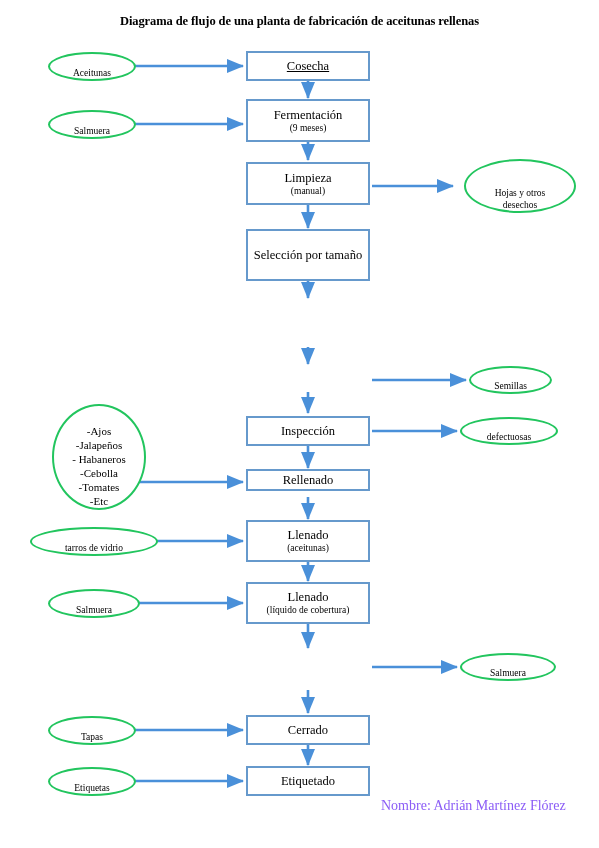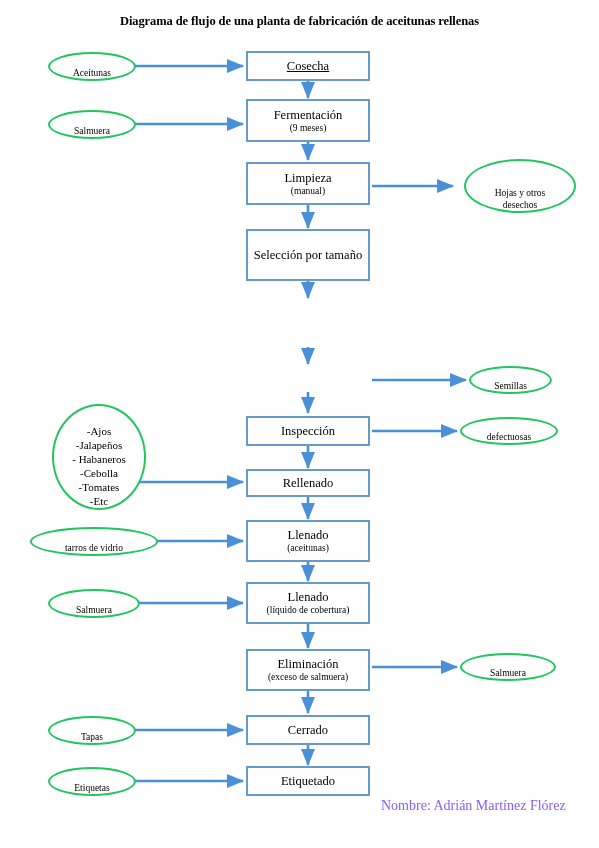--- a/index.html
+++ b/index.html
@@ -159,38 +159,34 @@
 
 
   <div class="proc-box" style="left:246px; top:378px; width:113px; height:28px;margin-top:38px;">
     <div class="proc-main">Despepitado</div>
   </div>
 
   <div class="proc-box" style="left:246px; top:416px; width:124px; height:30px;">
     <div class="proc-main">Inspección</div>
   </div>
 
-  <div class="proc-box" style="left:246px; top:469px; width:124px; height:28px;">
+  <div class="proc-box" style="left:246px; top:469px; width:124px; height:22px;">
     <div class="proc-main">Rellenado</div>
   </div>
 
   <div class="proc-box" style="left:246px; top:520px; width:124px; height:42px;">
     <div class="proc-main">Llenado</div>
     <div class="proc-sub">(aceitunas)</div>
   </div>
 
   <div class="proc-box" style="left:246px; top:582px; width:124px; height:42px;">
     <div class="proc-main">Llenado</div>
     <div class="proc-sub">(líquido de cobertura)</div>
   </div>
 
-  <div class="proc-box" style="left:246px; top:649px; width:124px; height:42px;">
-    <div class="proc-main">Eliminación</div>
-    <div class="proc-sub">(exceso de salmuera)</div>
-  </div>
 
   <div class="proc-box" style="left:246px; top:715px; width:124px; height:30px;">
     <div class="proc-main">Cerrado</div>
   </div>
 
   <div class="proc-box" style="left:246px; top:766px; width:124px; height:30px;">
     <div class="proc-main">Etiquetado</div>
   </div>
 
   <div class="ellipse-node" style="left:48px; top:52px; width:88px; height:29px;">

